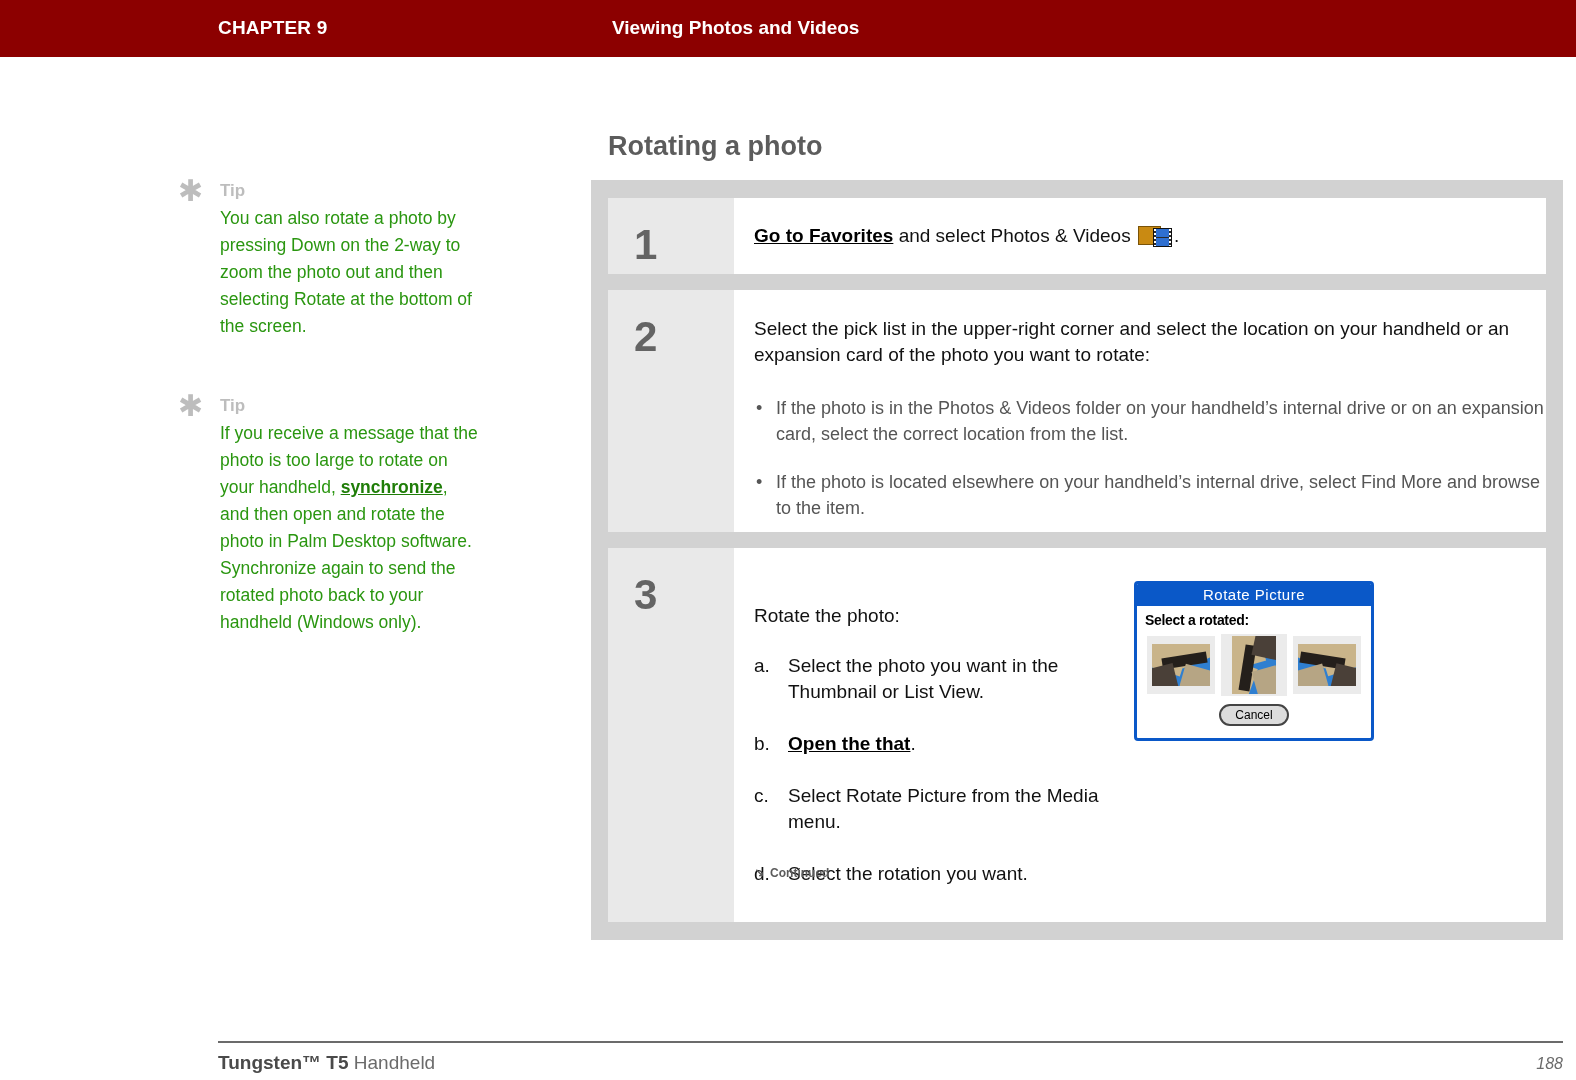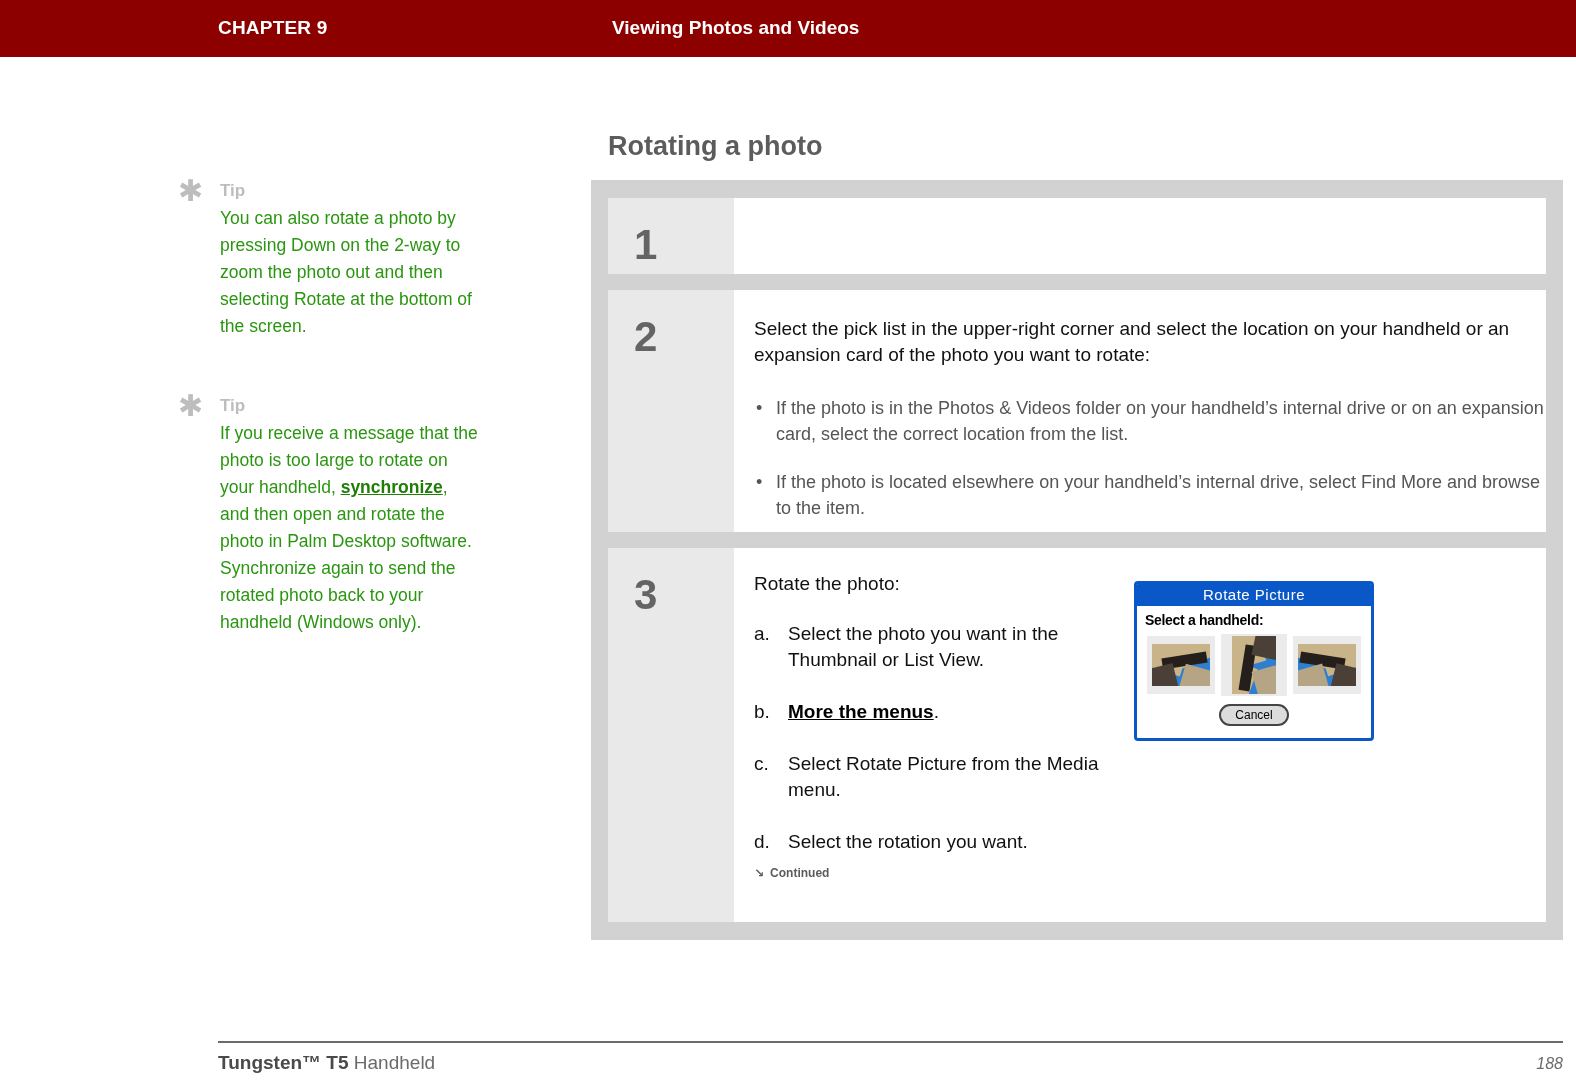--- a/index.html
+++ b/index.html
@@ -199,20 +199,21 @@
 
   .s3-col-left {
     position: absolute;
     left: 20px; top: 25px;
     width: 360px;
   }
   .s3-lead {
     font-size: 19px;
     color: #111111;
     margin-bottom: 26px;
+    margin-top: 32px;
   }
   .s3-item {
     position: relative;
     padding-left: 34px;
     margin-bottom: 26px;
     font-size: 19px;
     color: #111111;
     line-height: 26px;
   }
   .s3-item .mark {
@@ -377,20 +378,25 @@
 <div id="main">
 
   <div id="section-title">Rotating a photo</div>
 
   <div id="steps-frame">
 
     <div class="step" id="step-1">
       <div class="step-num-col">
         <div class="step-num">1</div>
       </div>
+      <div class="step-body">
+        <div class="s1-text"><span class="ul">Go to Favorites</span><span> and select Photos &amp; Videos </span><span class="pv-icon"><span class="pv-photo"><span class="pv-photo-inner"></span></span><span class="pv-film">
+                <span class="pv-film-inner"></span>
+              </span></span><span>.</span></div>
+      </div>
     </div>
 
     <div class="step" id="step-2">
       <div class="step-num-col">
         <div class="step-num">2</div>
       </div>
       <div class="step-body">
         <div class="s2-lead">Select the pick list in the upper-right corner and select the location on your handheld or an expansion card of the photo you want to rotate:</div>
         <div class="s2-bullets">
           <div class="bullet">
@@ -414,39 +420,39 @@
         <div class="s3-col-left">
           <div class="s3-lead">Rotate the photo:</div>
 
           <div class="s3-item">
             <span class="mark">a.</span>
             <span>Select the photo you want in the Thumbnail or List View.</span>
           </div>
 
           <div class="s3-item">
             <span class="mark">b.</span>
-            <span class="ul">More the menus</span><span>.</span>
+            <span class="ul">Open the that</span><span>.</span>
           </div>
 
           <div class="s3-item">
             <span class="mark">c.</span>
             <span>Select Rotate Picture from the Media menu.</span>
           </div>
 
           <div class="s3-item">
             <span class="mark">d.</span>
             <span>Select the rotation you want.</span>
           </div>
         </div>
 
         <div class="s3-continued"><span class="arrow">↘</span><span>Continued</span></div>
 
         <div id="rotate-dialog">
           <div id="dlg-titlebar">Rotate Picture</div>
-          <div id="dlg-prompt">Select a handheld:</div>
+          <div id="dlg-prompt">Select a rotated:</div>
           <div id="dlg-thumbs">
             <div class="thumb-cell wide">
               <div class="thumb-img land rA">
                 <span class="sky"></span>
                 <span class="beam b1"></span>
                 <span class="beam b2"></span>
                 <span class="beam b3 dark"></span>
                 <span class="beam b4"></span>
                 <span class="beam b5"></span>
               </div>

